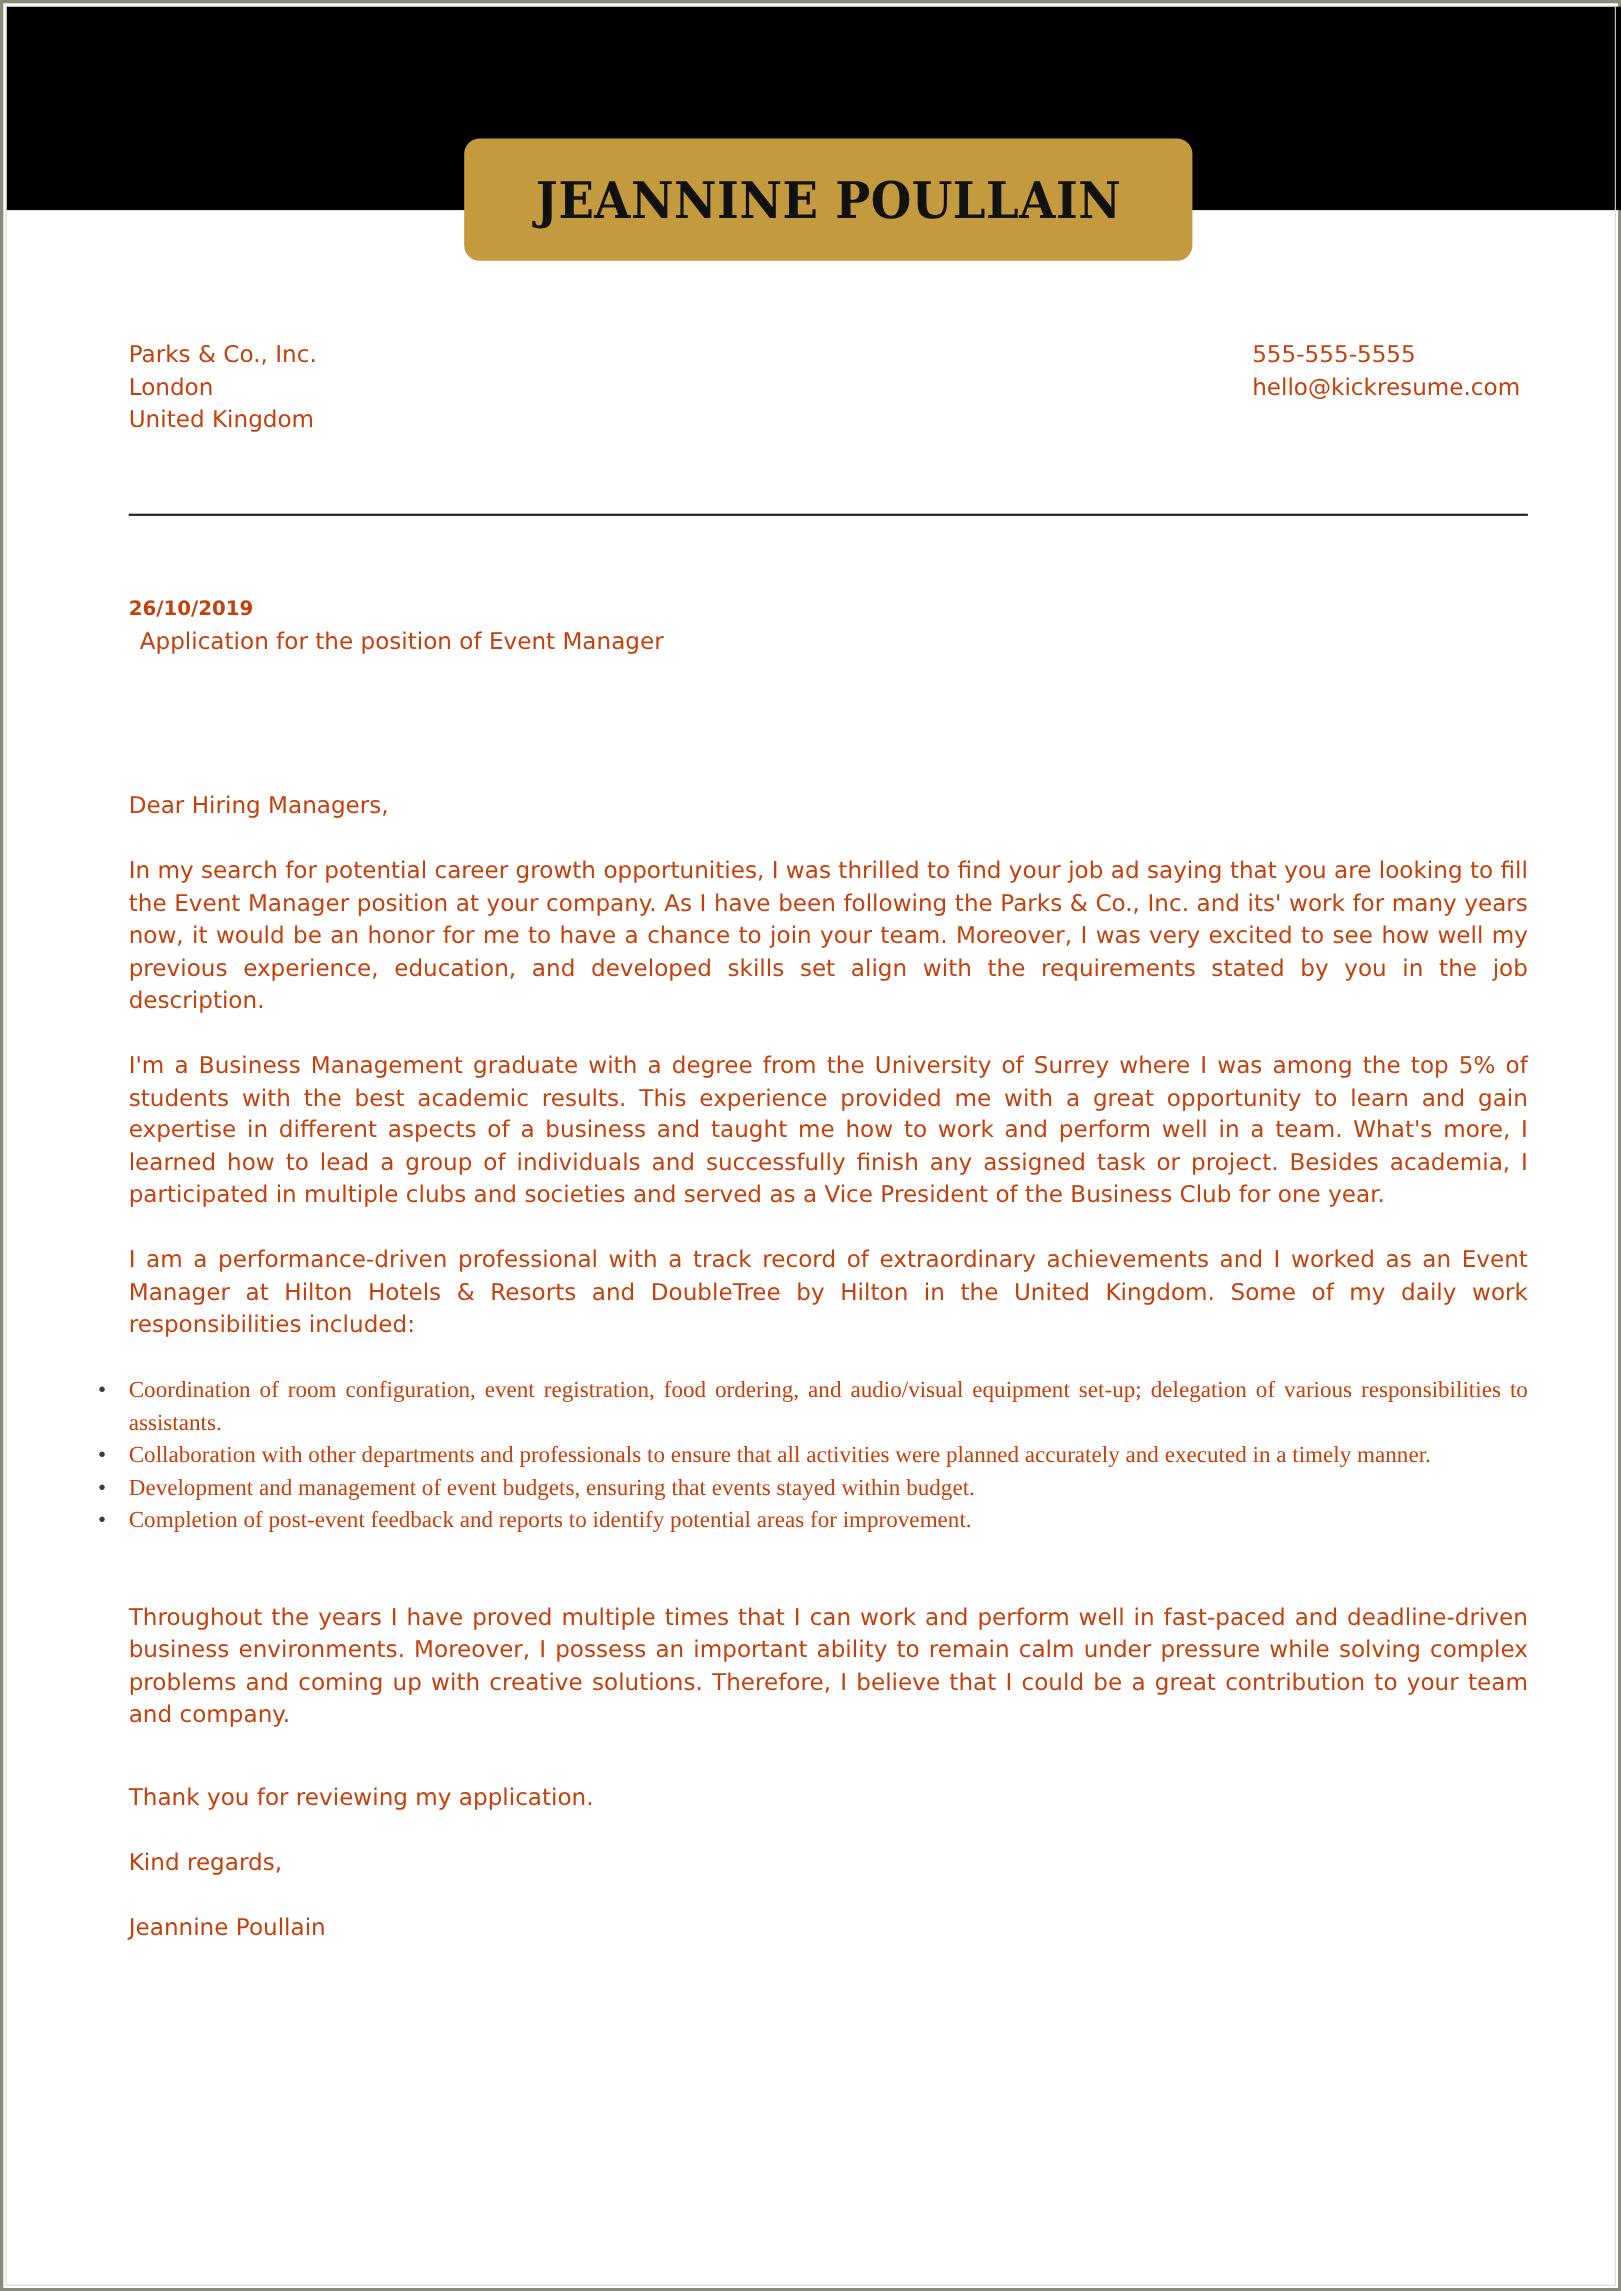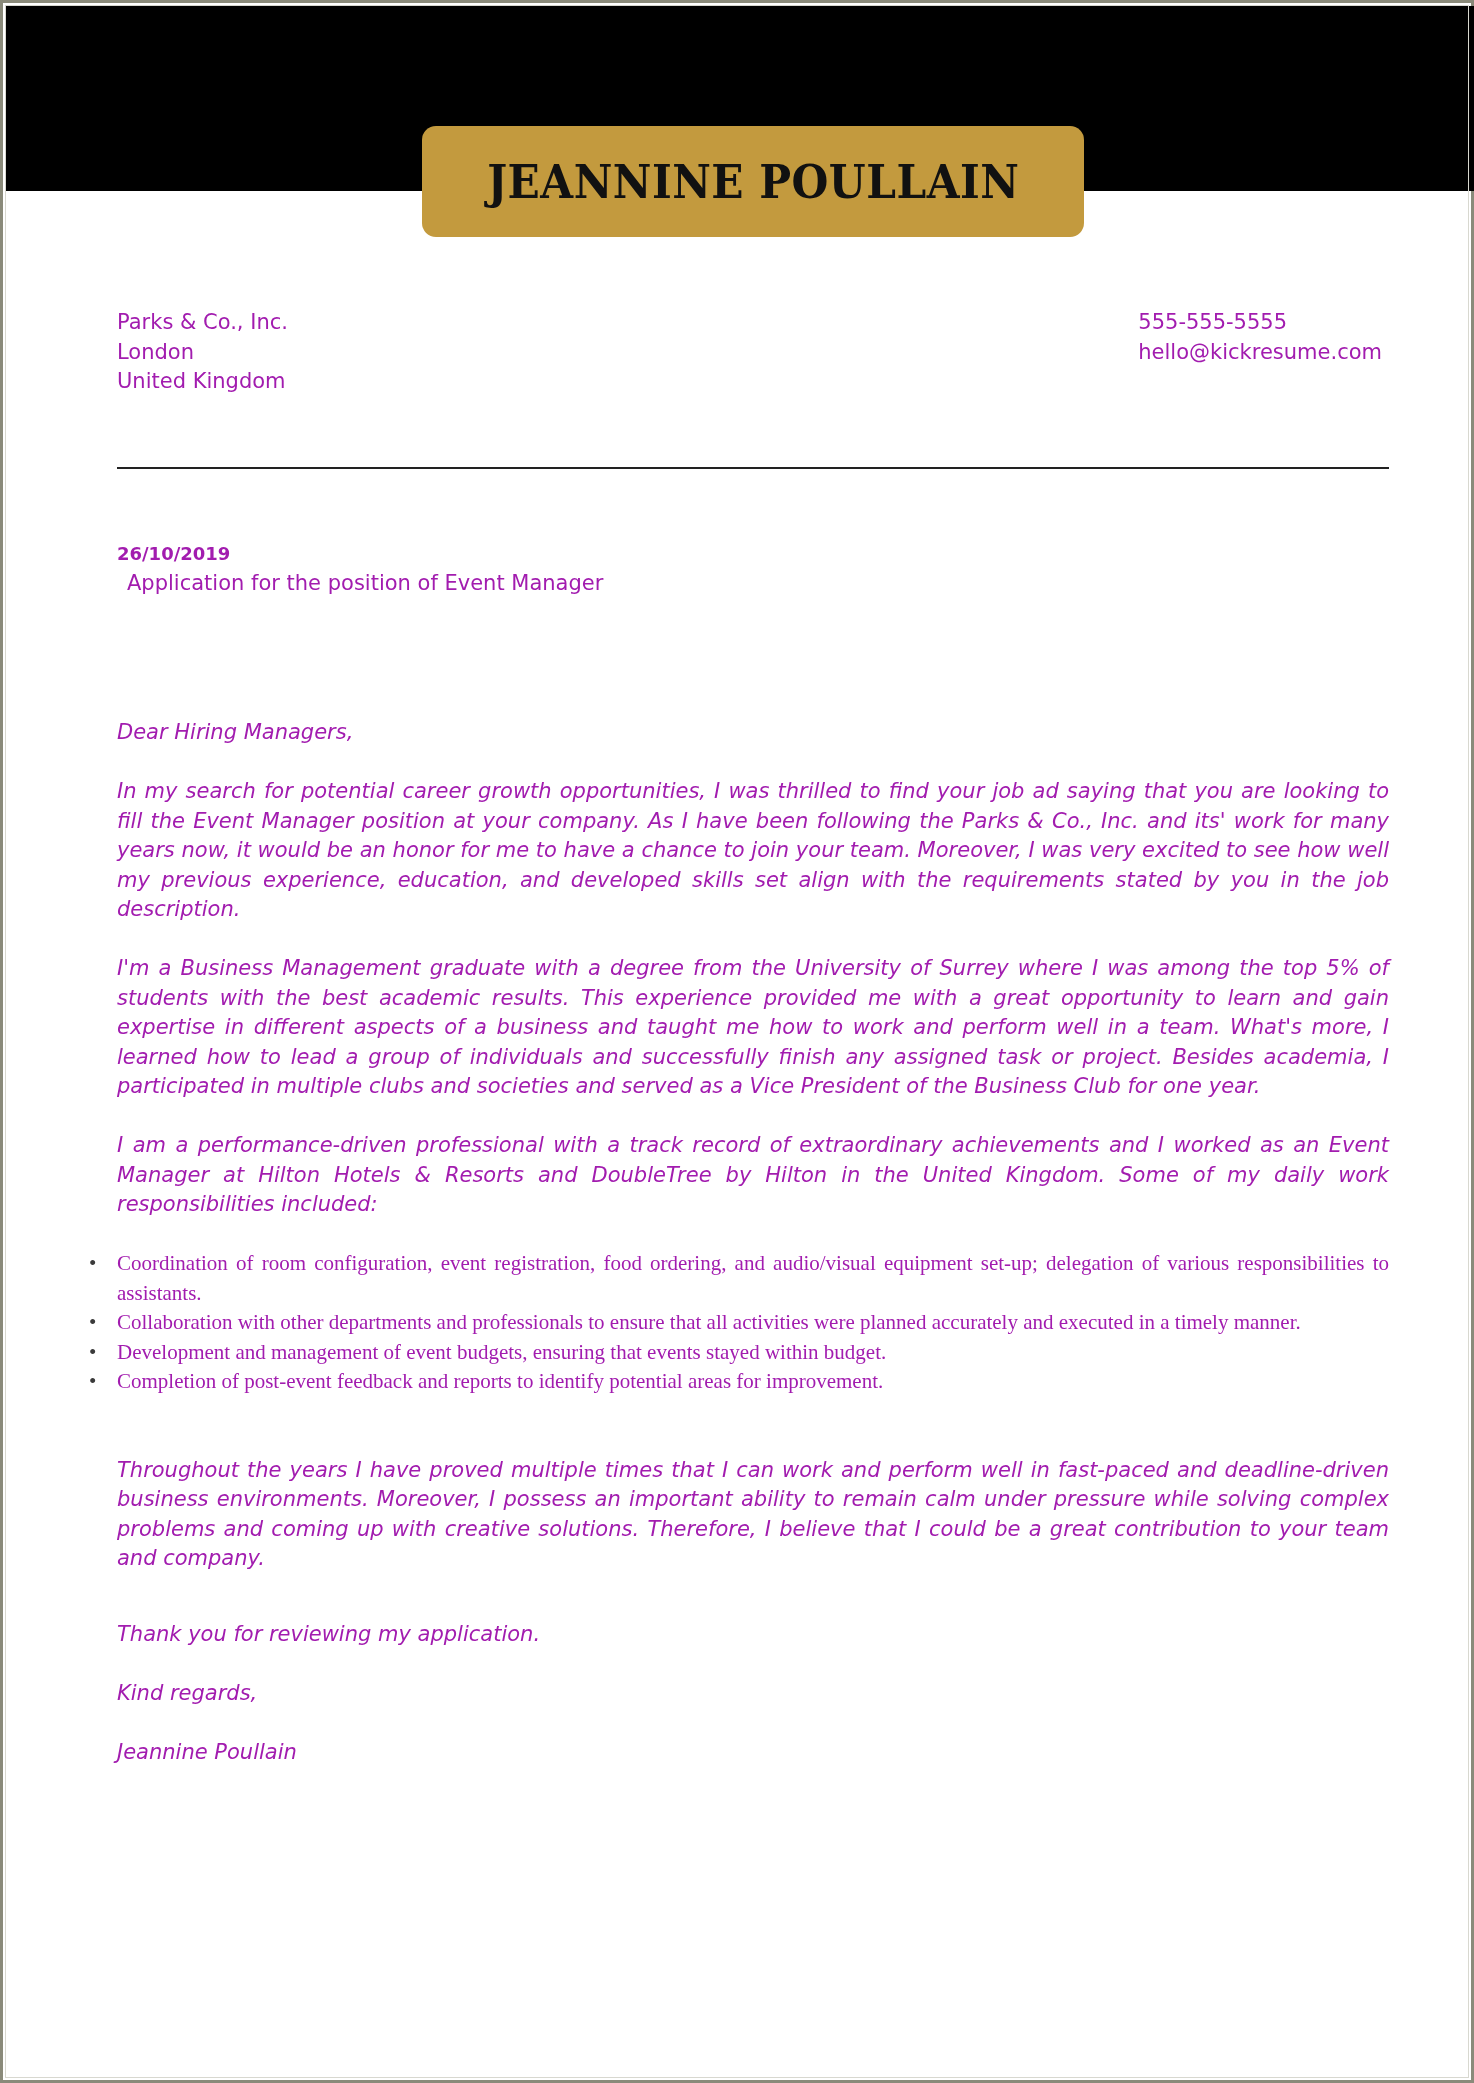--- a/index.html
+++ b/index.html
@@ -17,31 +17,31 @@
   }
   .name-plate {
     position: absolute; left: 419px; top: 123px; width: 662px; height: 111px;
     background: #c39a3e; border-radius: 14px;
     display: flex; align-items: center; justify-content: center;
   }
   .name-plate span {
     font-family: "DejaVu Serif", serif; font-weight: bold; font-size: 46px;
     letter-spacing: 0.5px; color: #111111; transform: scaleX(0.92);
   }
-  .txt { font-family: "DejaVu Sans", sans-serif; color: #a21caf; font-size: 21px; }
+  .txt { font-family: "DejaVu Sans", sans-serif; color: #c2410c; font-size: 21px; }
   .addr { position: absolute; left: 114px; top: 305px; line-height: 29.5px; }
   .contact { position: absolute; right: 89px; top: 305px; line-height: 29.5px; }
   .rule { position: absolute; left: 114px; width: 1272px; top: 464px; height: 2px; background: #222222; }
   .date { position: absolute; left: 114px; top: 540px; font-weight: bold; font-size: 18px; }
   .subject { position: absolute; left: 124px; top: 568px; }
   .body-text {
     position: absolute; left: 114px; width: 1272px; top: 715px;
     line-height: 29.5px; text-align: justify; font-size: 21px;
   }
-  .body-text p { margin: 0 0 29.5px 0; font-style: italic; }
+  .body-text p { margin: 0 0 29.5px 0; }
   .body-text ul { margin: 0 0 59px 0; padding-left: 0; list-style: none; font-family: Liberation Serif, serif; }
   .body-text li { position: relative; }
   .body-text li::before {
     content: "•"; position: absolute; left: -28px; top: 0; color: #3a3a3a;
   }
 </style>
 </head>
 <body>
 
 <div class="frame">

